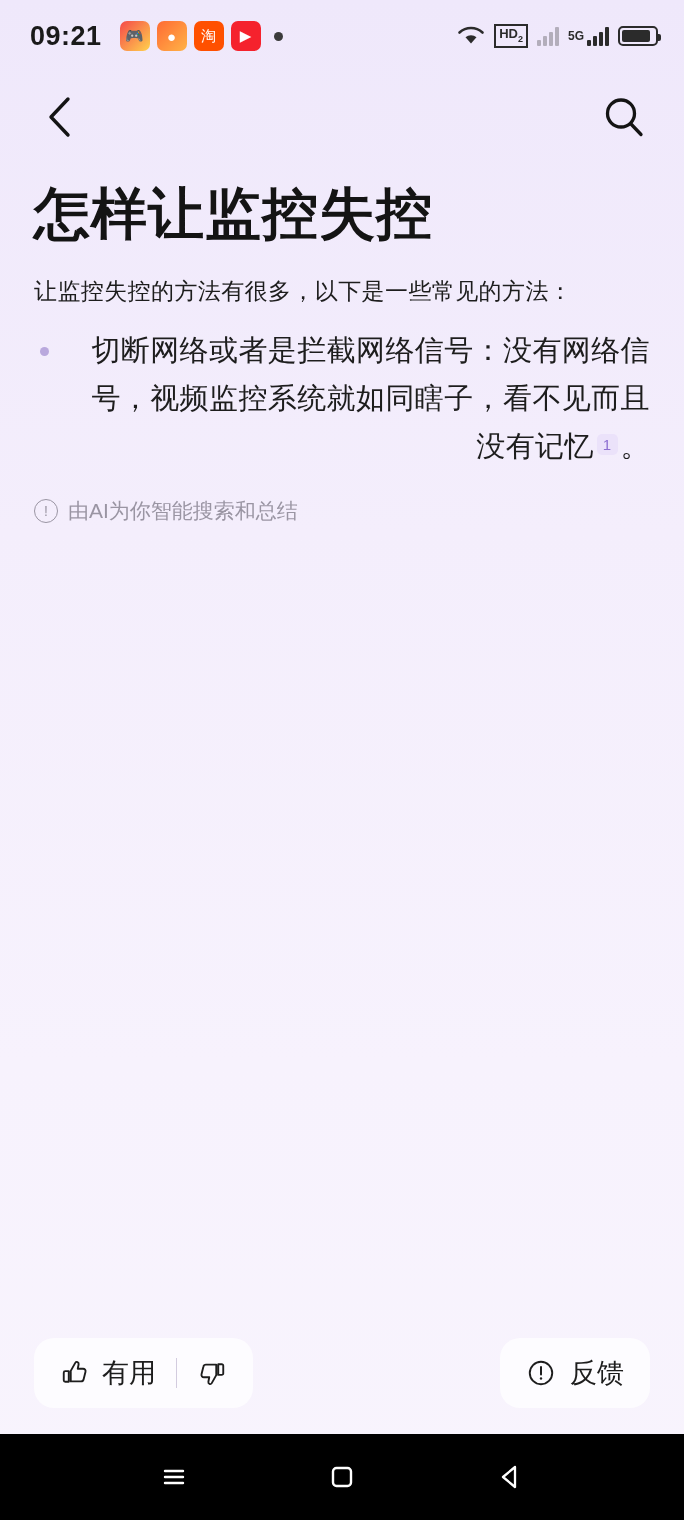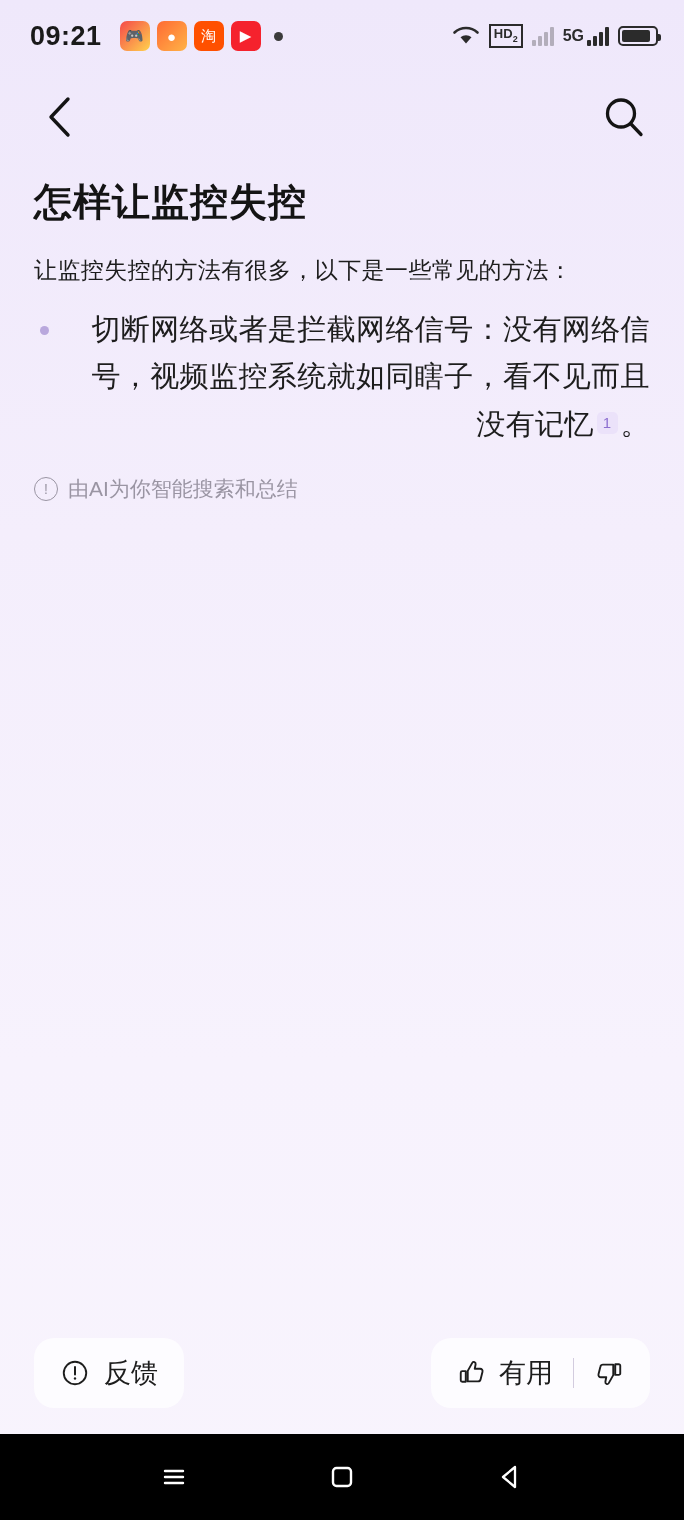--- a/index.html
+++ b/index.html
@@ -74,21 +74,21 @@
   .hd-badge {
     font-size: 13px;
     font-weight: bold;
     color: #2b2b2b;
     border: 2px solid #2b2b2b;
     border-radius: 0;
     padding: 0px 3px;
     line-height: 16px;
   }
   .sig-label {
-    font-size: 16px;
+    font-size: 12px;
     font-weight: bold;
     color: #2b2b2b;
     margin-right: -6px;
   }
   .bars {
     display: flex;
     align-items: flex-end;
     gap: 2px;
     height: 20px;
   }
@@ -152,21 +152,21 @@
   }
 
   
   .content {
     flex: 1 1 auto;
     padding: 0 34px;
     box-sizing: border-box;
     overflow: hidden;
   }
   .title {
-    font-size: 38px;
+    font-size: 56px;
     font-weight: bold;
     color: #141414;
     letter-spacing: 1px;
     margin: 18px 0 26px 0;
     line-height: 1.2;
   }
   .para {
     font-size: 23px;
     line-height: 1.65;
     color: #1d1d1d;
@@ -345,43 +345,43 @@
     </ul>
 
 
     <div class="footnote">
       <i class="circle-i">!</i>
       <span>由AI为你智能搜索和总结</span>
     </div>
   </div>
 
   <div class="actionbar">
-    <div class="pill">
-      <svg width="30" height="30" viewBox="0 0 24 24">
-        <circle cx="12" cy="12" r="9" fill="none" stroke="#1d1d1d" stroke-width="1.5"></circle>
-        <path d="M12 7.2v6" stroke="#1d1d1d" stroke-width="1.6" stroke-linecap="round"></path>
-        <circle cx="12" cy="16.4" r="0.95" fill="#1d1d1d"></circle>
-      </svg>
-      <span class="lbl">反馈</span>
-    </div>
-
     <div class="pill">
       <div style="display:flex;align-items:center;gap:12px;cursor:pointer">
         <svg width="30" height="30" viewBox="0 0 24 24">
           <path d="M7 10.5v8.5H4.2A1.2 1.2 0 0 1 3 17.8v-6.1a1.2 1.2 0 0 1 1.2-1.2H7zM8.6 10.3l3.6-6.4c.9-1.5 3-.6 2.7 1.1l-.7 3.6h4.3c1.3 0 2.2 1.2 1.9 2.4l-1.5 6c-.2 1-1.1 1.7-2.1 1.7H8.6z" fill="none" stroke="#1d1d1d" stroke-width="1.5" stroke-linejoin="round"></path>
         </svg>
         <span class="lbl">有用</span>
       </div>
       <div class="divider-v"></div>
       <div style="display:flex;align-items:center;cursor:pointer">
         <svg width="30" height="30" viewBox="0 0 24 24">
           <path d="M17 13.5V5h2.8A1.2 1.2 0 0 1 21 6.2v6.1a1.2 1.2 0 0 1-1.2 1.2H17zM15.4 13.7l-3.6 6.4c-.9 1.5-3 .6-2.7-1.1l.7-3.6H5.5c-1.3 0-2.2-1.2-1.9-2.4l1.5-6c.2-1 1.1-1.7 2.1-1.7h8.2z" fill="none" stroke="#1d1d1d" stroke-width="1.5" stroke-linejoin="round"></path>
         </svg>
       </div>
     </div>
+
+    <div class="pill">
+      <svg width="30" height="30" viewBox="0 0 24 24">
+        <circle cx="12" cy="12" r="9" fill="none" stroke="#1d1d1d" stroke-width="1.5"></circle>
+        <path d="M12 7.2v6" stroke="#1d1d1d" stroke-width="1.6" stroke-linecap="round"></path>
+        <circle cx="12" cy="16.4" r="0.95" fill="#1d1d1d"></circle>
+      </svg>
+      <span class="lbl">反馈</span>
+    </div>
   </div>
 
   <div class="sysnav">
     <div class="key">
       <svg width="34" height="34" viewBox="0 0 34 34">
         <path d="M8 11h18M8 17h18M8 23h18" stroke="#ffffff" stroke-width="2.4" stroke-linecap="round"></path>
       </svg>
     </div>
     <div class="key">
       <svg width="34" height="34" viewBox="0 0 34 34">

